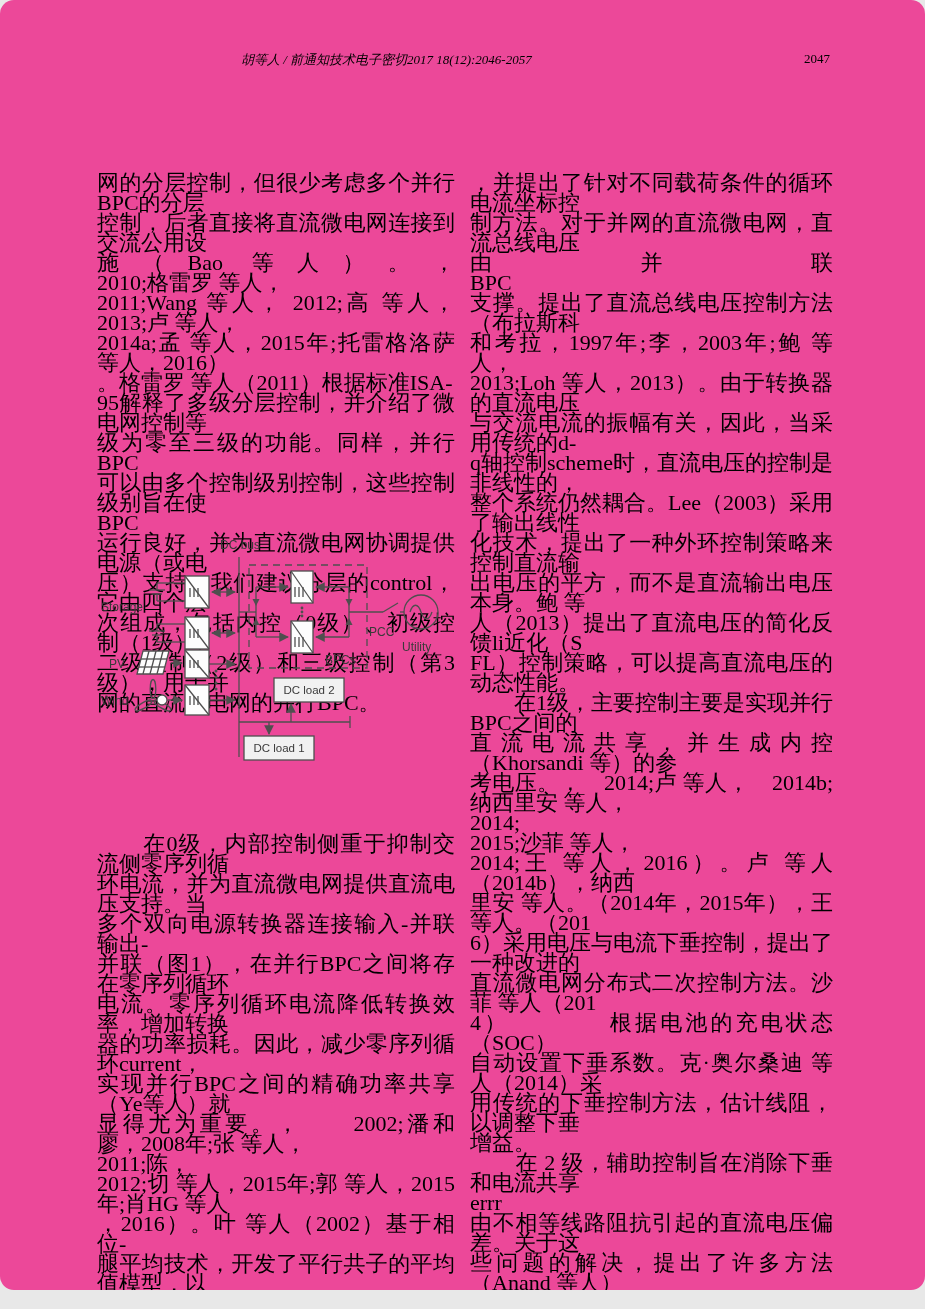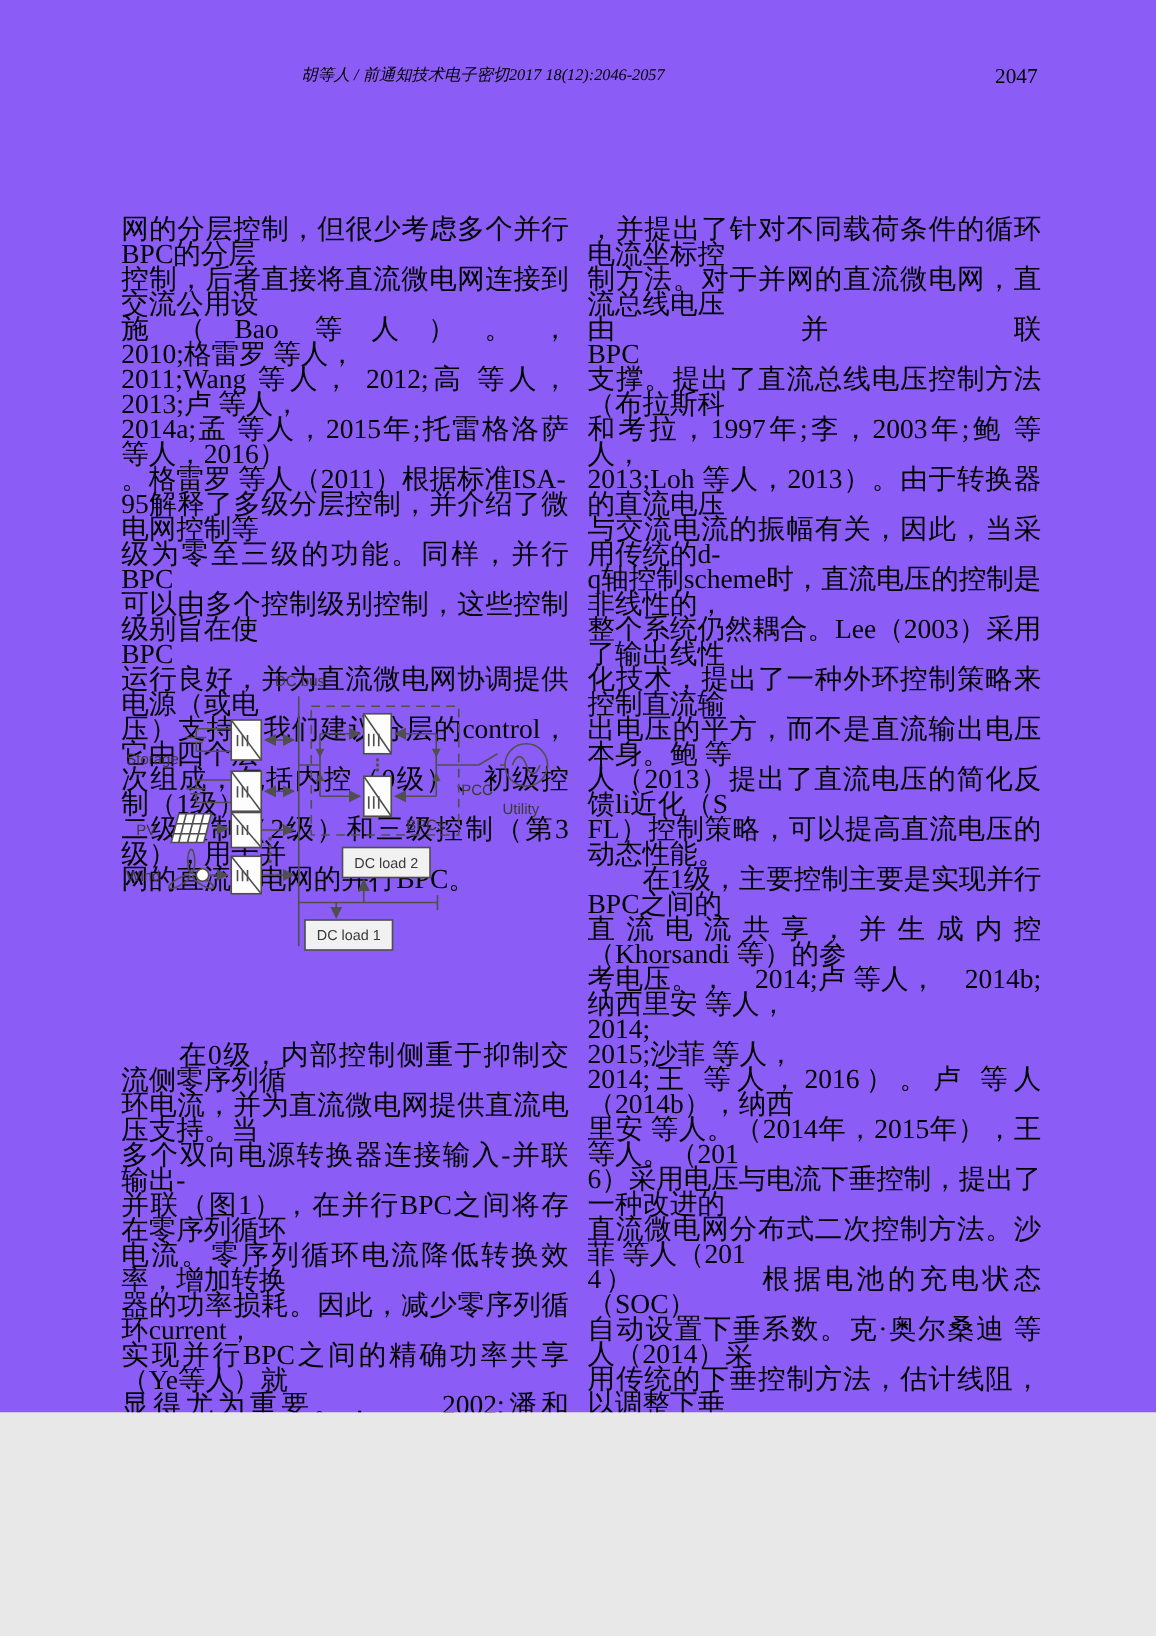--- a/index.html
+++ b/index.html
@@ -1,19 +1,19 @@
 <!DOCTYPE html>
 <html><head>
 <meta charset="utf-8">
 <style>
   html,body{margin:0;padding:0;background:#e8e8e8;}
-  .page{position:relative;width:925px;height:1130px;background:#8b5cf6;overflow:hidden;
-        font-family:"Liberation Serif","DejaVu Serif",serif;color:#000;}
+  .page{position:relative;width:925px;height:1290px;background:#ec4899;overflow:hidden;
+        font-family:"Liberation Serif","DejaVu Serif",serif;color:#000;border-radius:14px;}
   .rh-title{position:absolute;left:241px;top:51px;font-size:13px;font-style:italic;white-space:nowrap;}
-  .rh-page{position:absolute;left:788px;top:51px;width:42px;font-size:17px;text-align:right;}
+  .rh-page{position:absolute;left:788px;top:51px;width:42px;font-size:13px;text-align:right;}
   .textblock{position:absolute;font-size:22px;line-height:20px;white-space:pre-line;
              text-align:justify;color:#000;}
   #col-left-top{left:97px;top:173px;width:358px;}
   #col-left-bottom{left:97px;top:834px;width:358px;}
   #col-right{left:470px;top:173px;width:363px;}
   .figure-svg{position:absolute;left:99px;top:537px;}
   .fig-caption{position:absolute;left:97px;top:777px;width:357px;font-weight:bold;
                font-size:15px;line-height:21px;}
   .fig-caption .cap1{text-align:justify;text-align-last:justify;}
   svg text{font-family:"Liberation Sans","DejaVu Sans",sans-serif;fill:#3a3a3a;stroke:none;}

